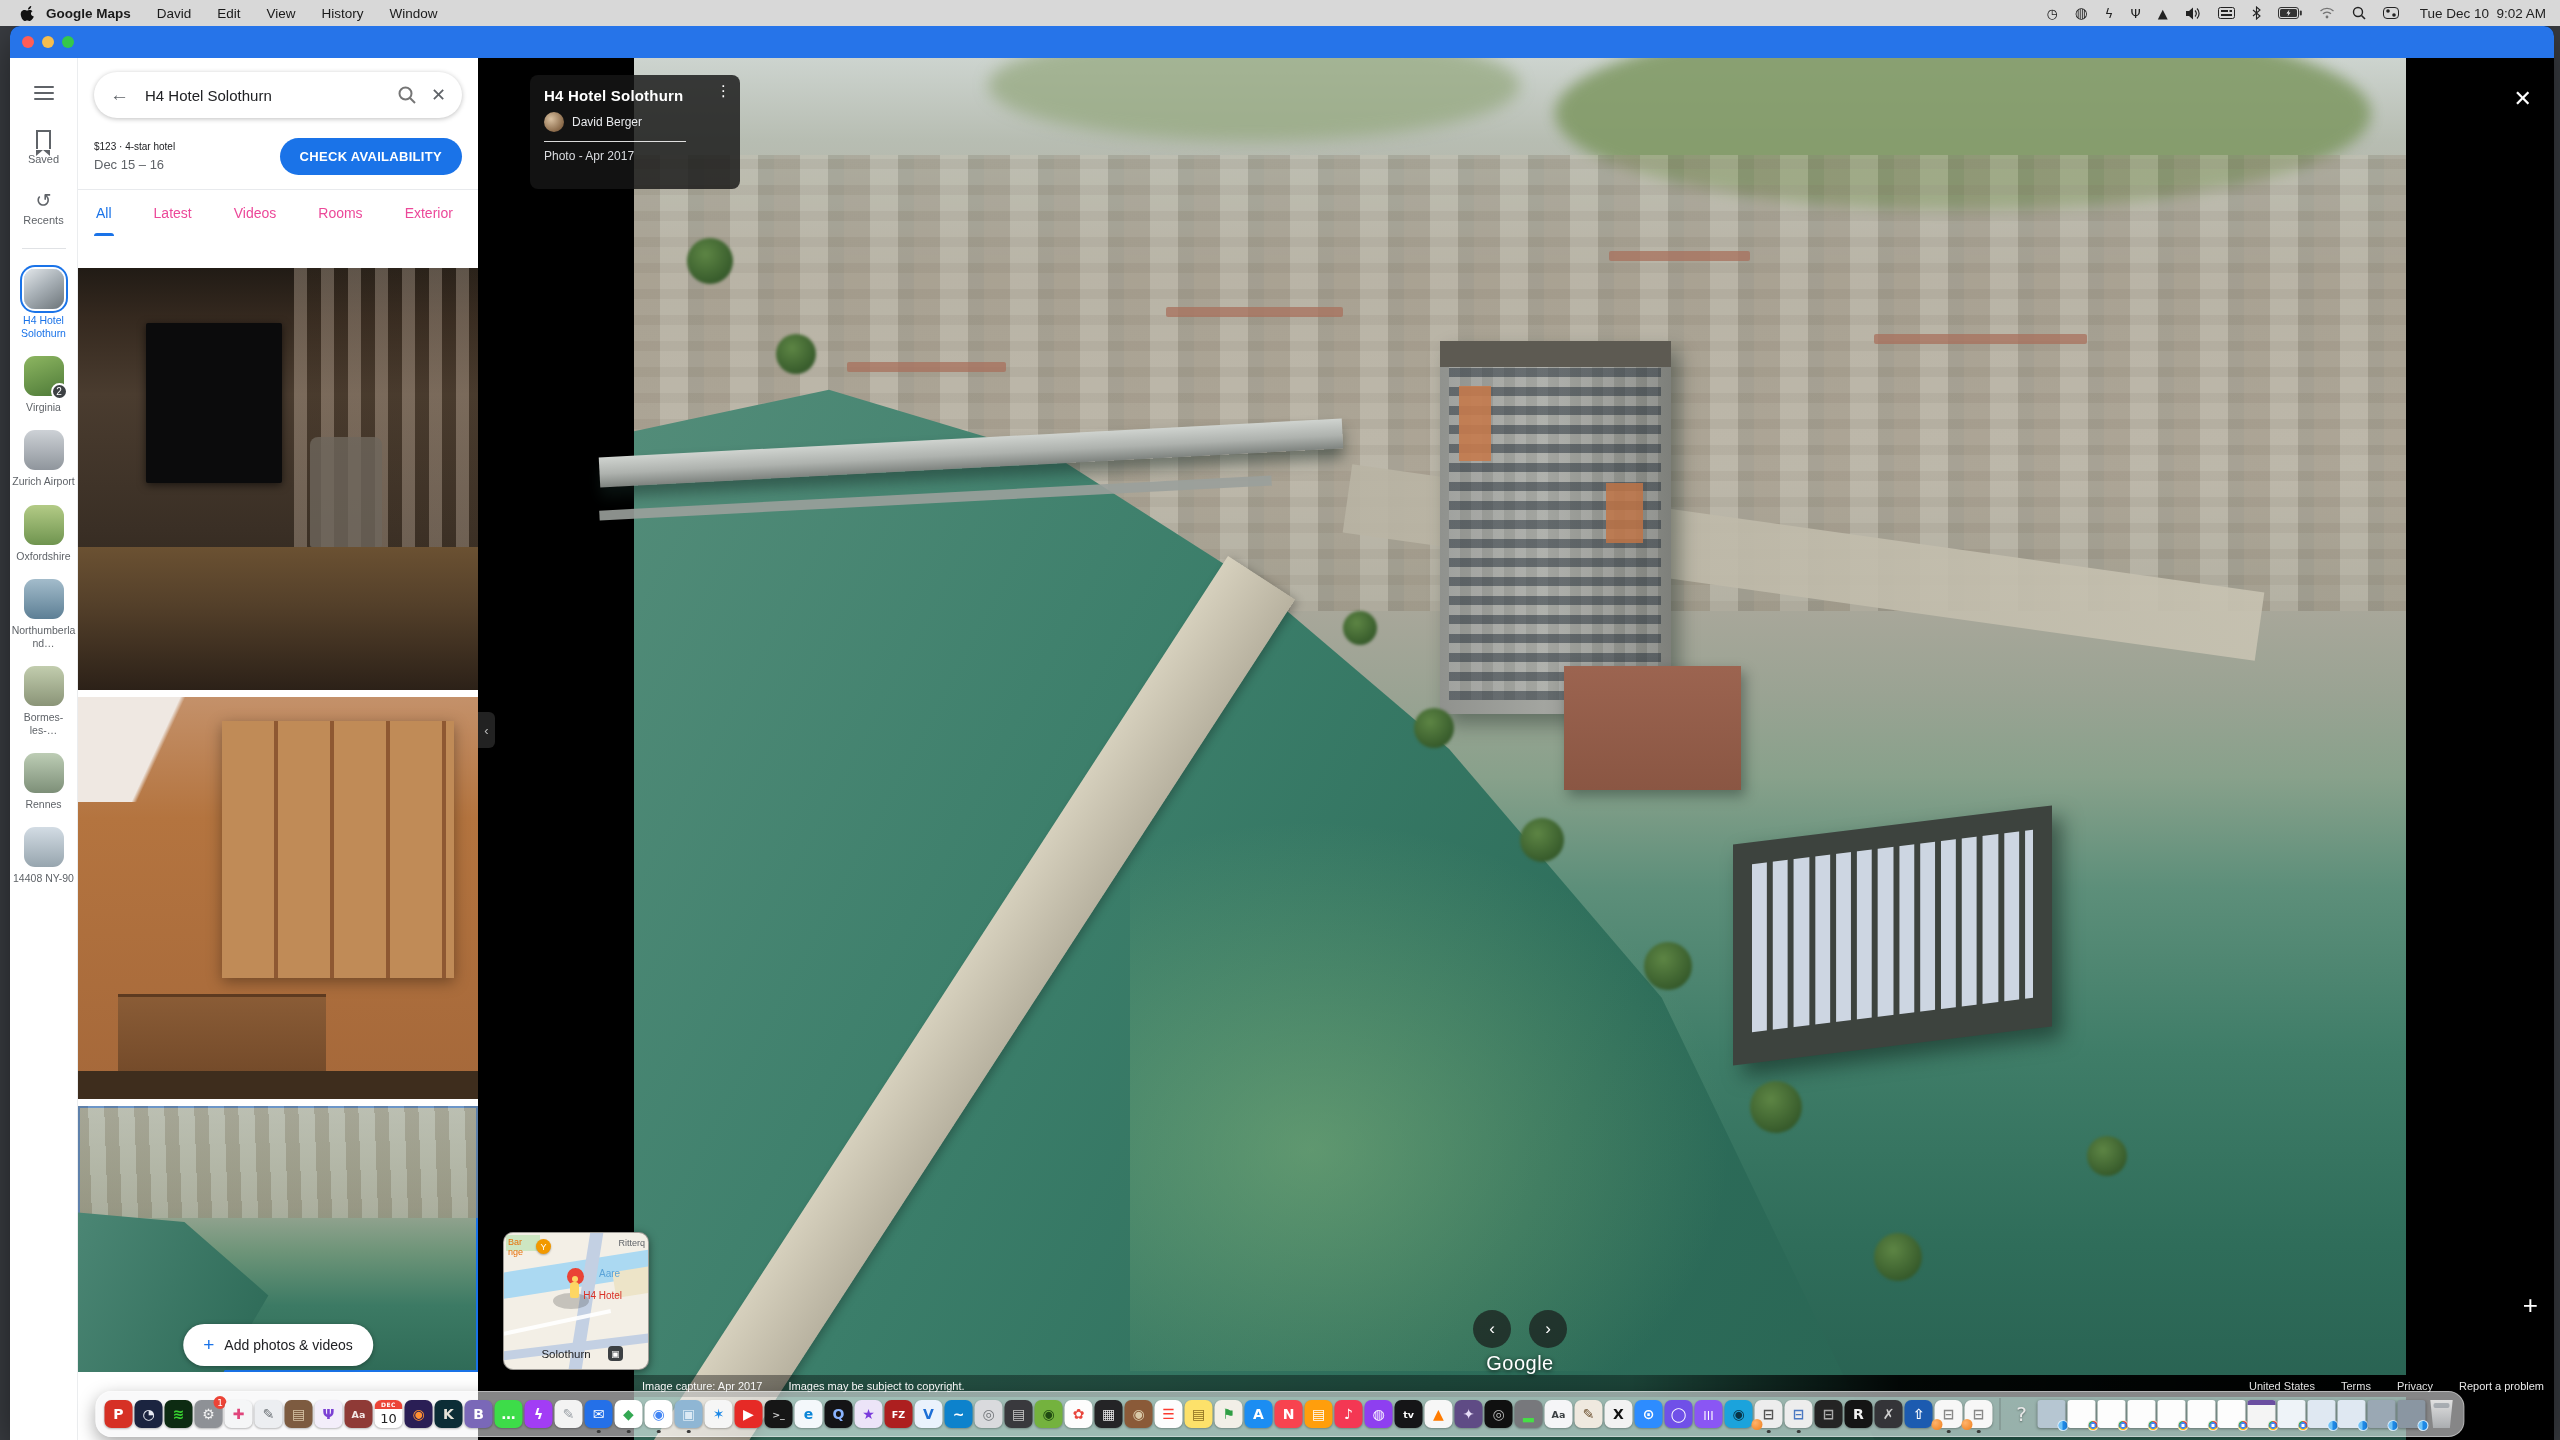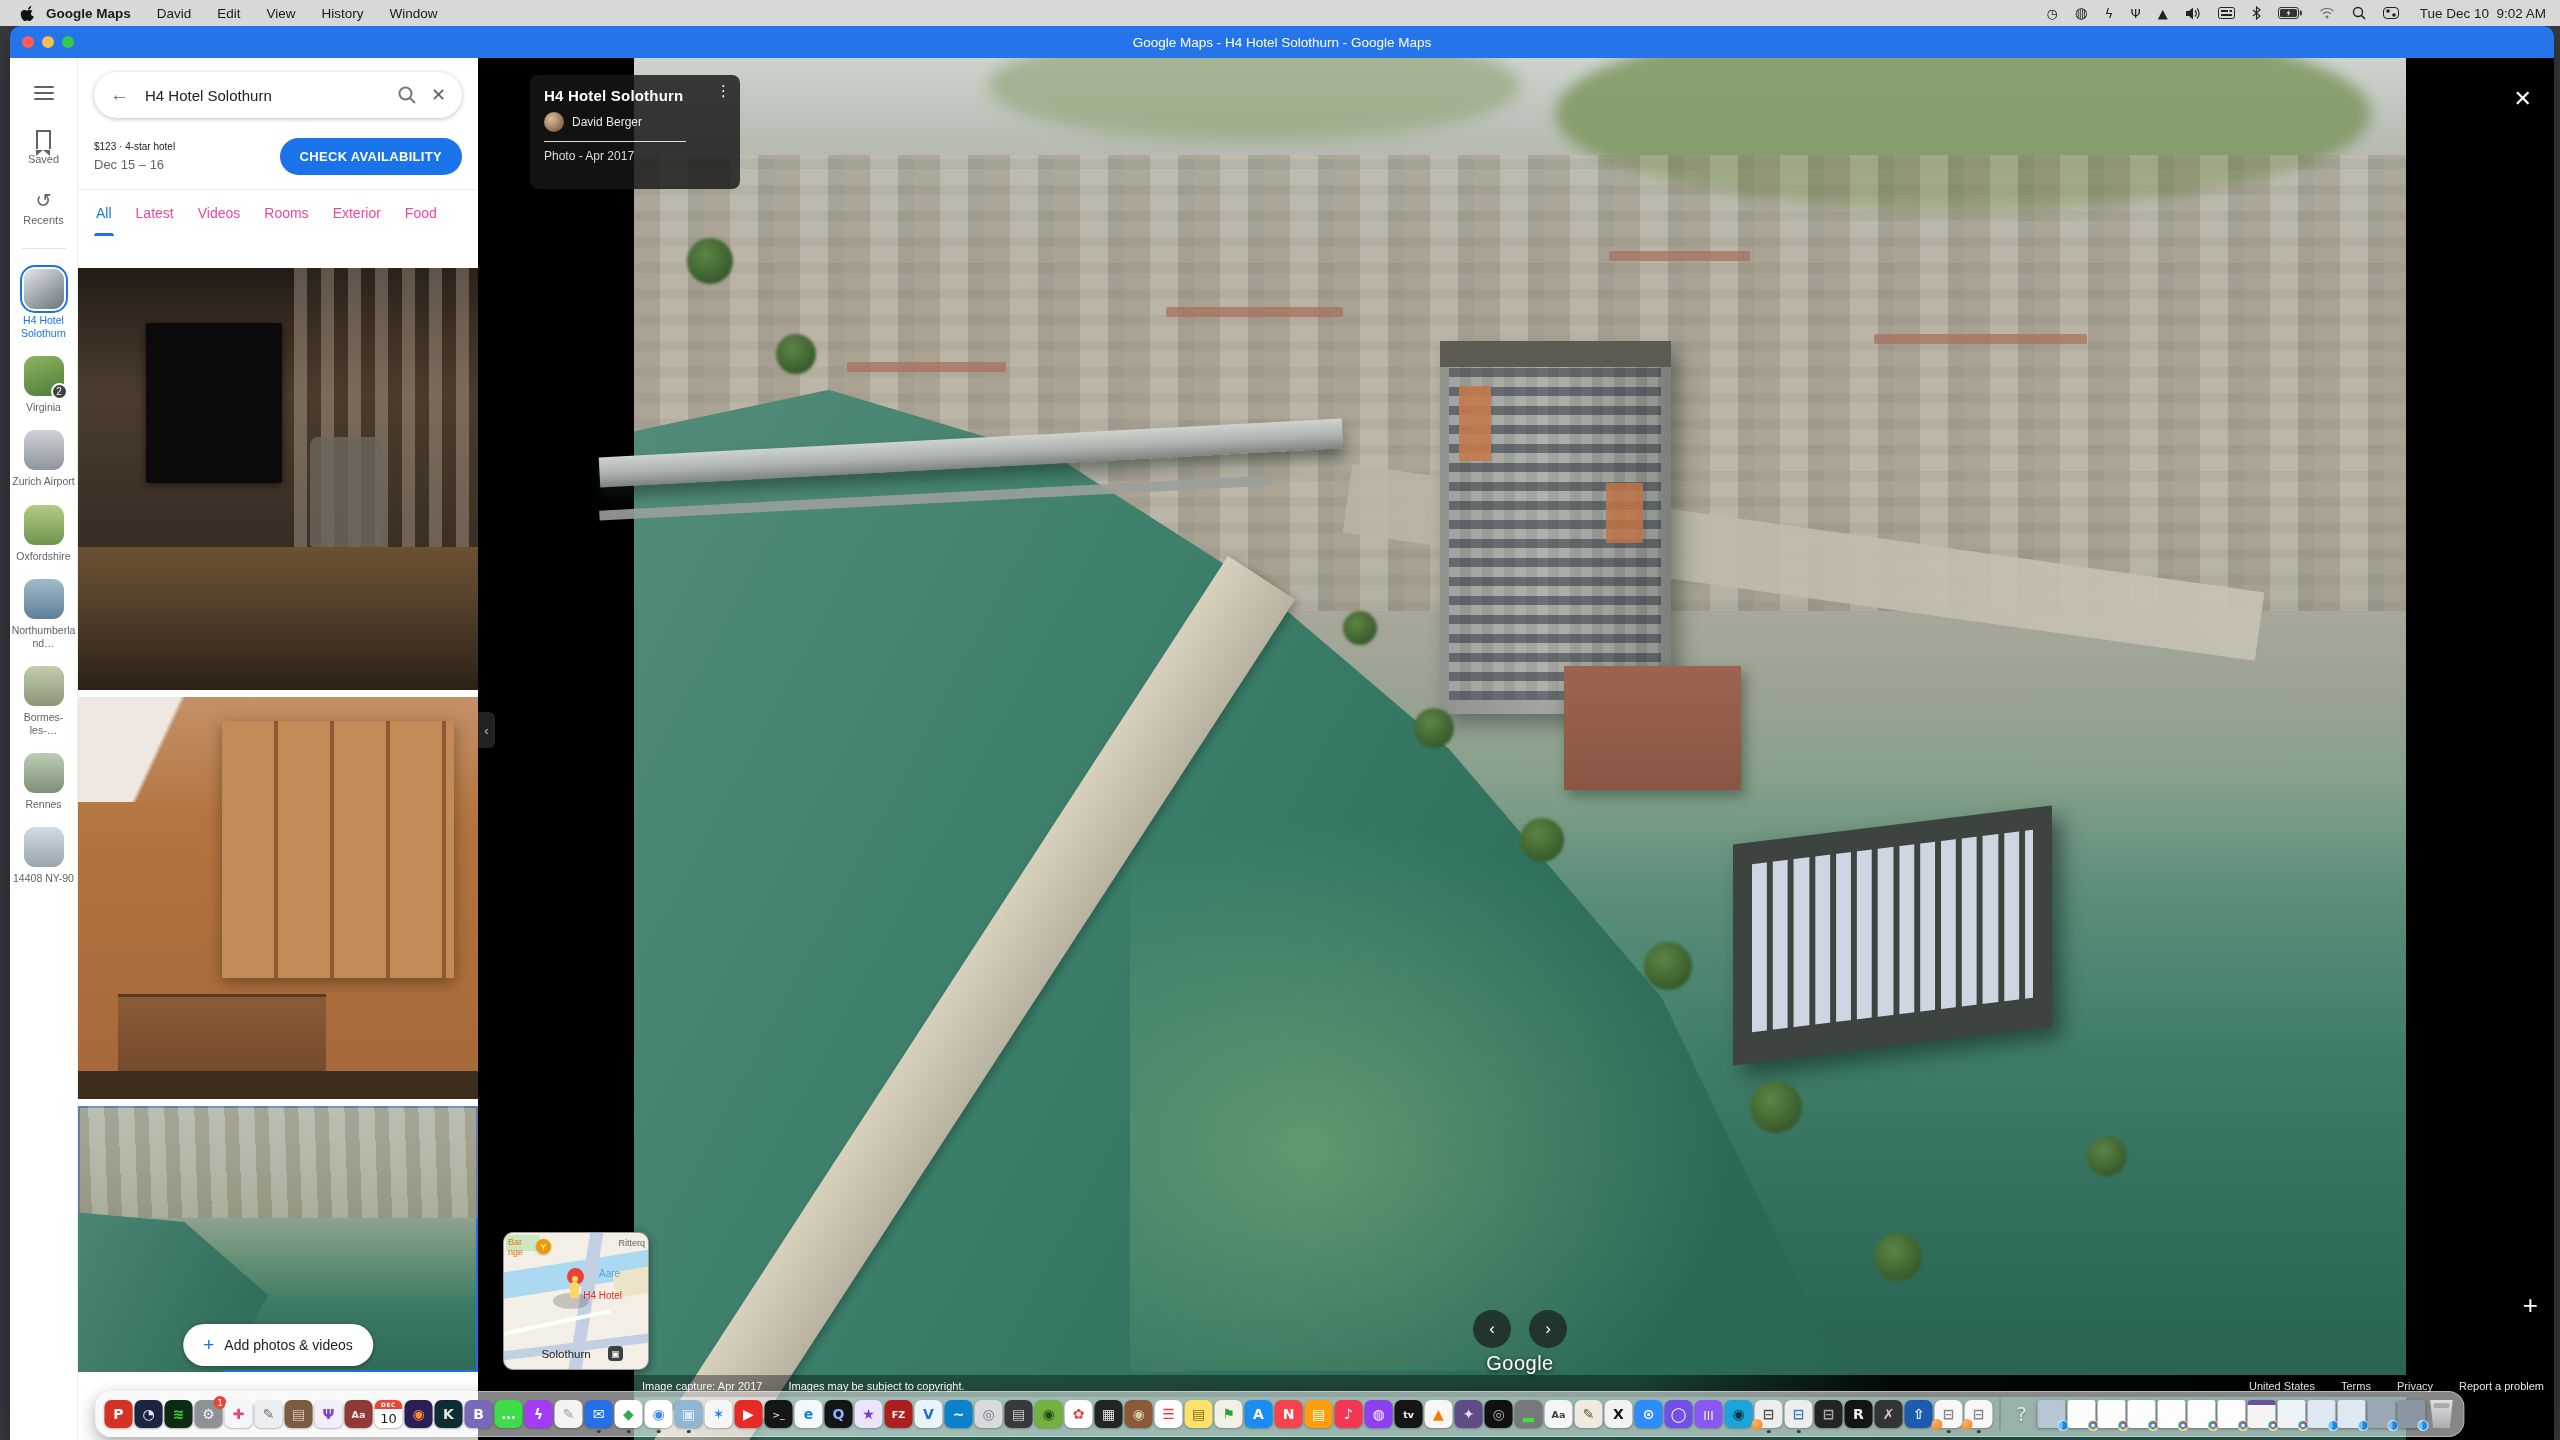--- a/index.html
+++ b/index.html
@@ -64,21 +64,21 @@
   .sb-ico { margin-left:12px; cursor:pointer; display:flex; }
   .closex { font-size:18px; color:#5f6368; margin-left:14px; cursor:pointer; }
   .pricebar { display:flex; align-items:center; padding:20px 16px 14px; }
   .price-main { font-size:10px; color:#202124; }
   .price-dates { font-size:13px; color:#5f6368; margin-top:5px; }
   .cta { margin-left:auto; background:#1a73e8; color:#fff; font-size:13px; font-weight:700;
     letter-spacing:.3px; border:none; border-radius:20px; padding:11px 20px; cursor:pointer;
     font-family:inherit; }
   .panel-div { height:1px; background:#e8eaed; }
   .tabs { display:flex; align-items:center; height:46px; padding:0 6px; overflow:hidden;
-    white-space:nowrap; }
+    white-space:nowrap;gap:18px; }
   .tab { font-size:14px; color:#ec4899; padding:0 12px; height:100%; display:flex;
     align-items:center; position:relative; cursor:pointer; flex:none; }
   .tab.active { color:#1a73e8; font-weight:500; }
   .tab.active:after { content:""; position:absolute; left:10px; right:10px; bottom:0;
     height:3px; background:#1a73e8; border-radius:3px 3px 0 0; }
   .photolist { position:absolute; top:210px; bottom:0; left:0; right:0; overflow:hidden;
     background:#fff; }
   .pthumb { width:100%; position:relative; cursor:pointer; }
   .pthumb + .pthumb { margin-top:7px; }
   .p1 { height:422px;
@@ -318,21 +318,20 @@
     </svg>
     <span class="mb-clock">Tue Dec 10  9:02 AM</span>
   </div>
 </div>
 
 <div class="window">
   <div class="titlebar">
     <div class="tl tl-close"></div>
     <div class="tl tl-min"></div>
     <div class="tl tl-zoom"></div>
-    <div class="wtitle">Google Maps - H4 Hotel Solothurn - Google Maps</div>
   </div>
 
   <div class="wcontent">
 
     <div class="rail">
       <div class="hamburger">
           <div></div>
           <div></div>
           <div></div>
         </div>

